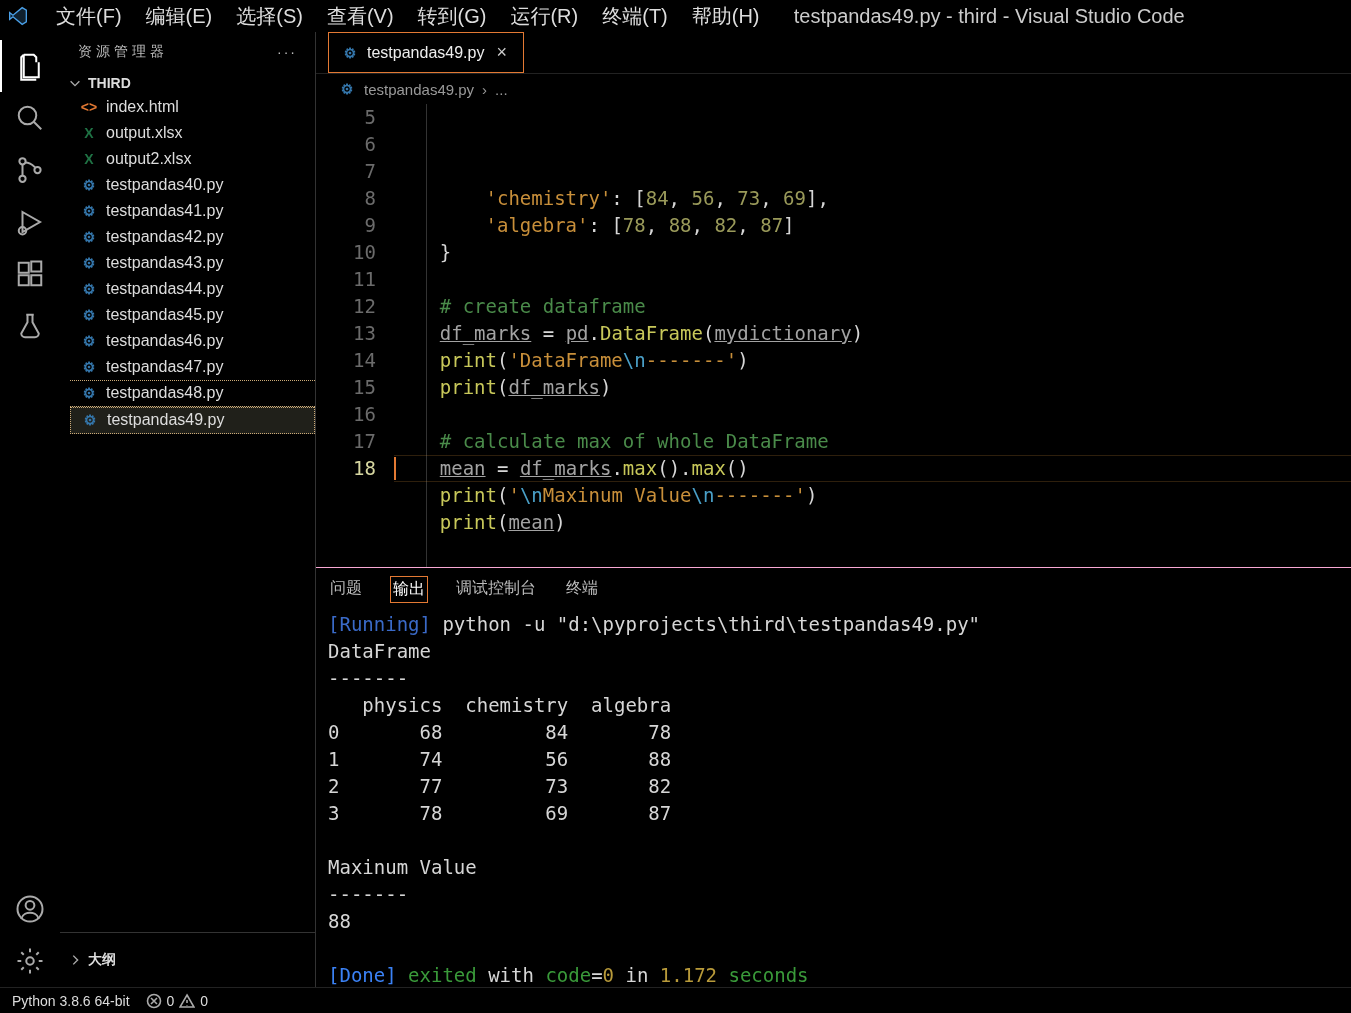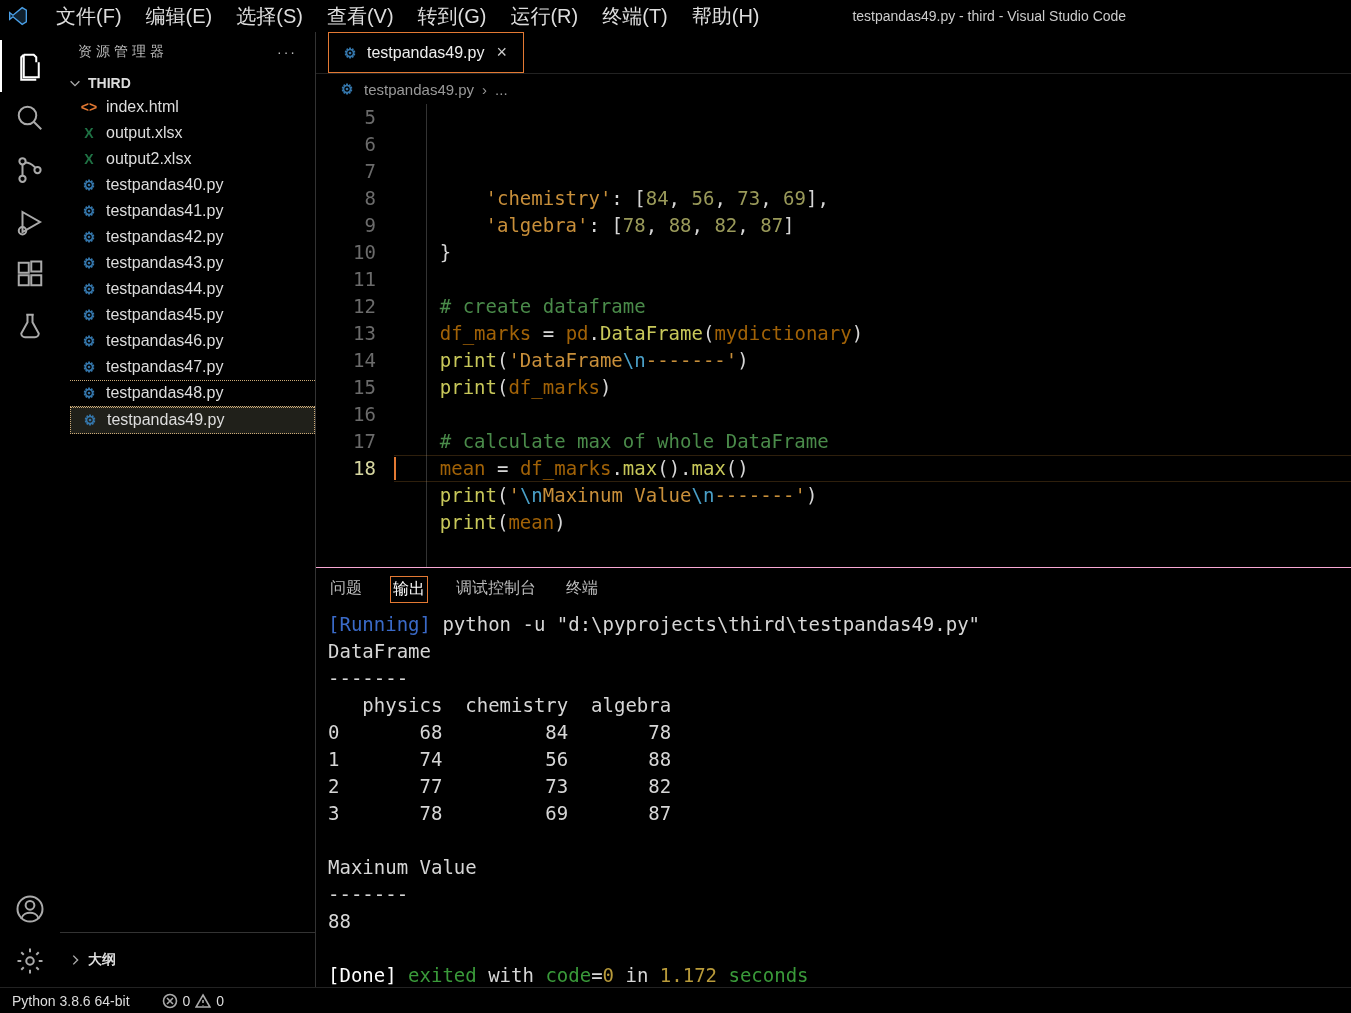--- a/index.html
+++ b/index.html
@@ -10,21 +10,21 @@
   font-size:14px; overflow:hidden;
   display:flex; flex-direction:column;
 }
 .menubar {
   height:32px; background:#000;
   display:flex; align-items:center; gap:4px;
   padding:0 8px; flex-shrink:0;
 }
 .vscode-logo { width:20px; height:20px; margin-right:12px; }
 .menu-item { padding:2px 12px; color:#ddd; font-size:20px; cursor:pointer; }
-.window-title { flex:1; text-align:center; color:#ccc; font-size:14px; padding-right:140px;}
+.window-title { flex:1; text-align:center; color:#ccc; font-size:20px; padding-right:140px;}
 .main { flex:1; display:flex; min-height:0; }
 .activitybar {
   width:60px; background:#000;
   display:flex; flex-direction:column; align-items:center;
   padding-top:8px; flex-shrink:0;
 }
 .ab-item { width:60px; height:52px; display:flex; align-items:center; justify-content:center; cursor:pointer; position:relative; }
 .ab-item.active::before { content:""; position:absolute; left:0; top:0; bottom:0; width:2px; background:#fff; }
 .ab-item svg { width:30px; height:30px; }
 .ab-spacer { flex:1; }
@@ -91,40 +91,40 @@
   position:absolute; left:-12px; right:0;
   border:1px solid #e89a3a33; border-left:none; border-right:none;
   height:27px; pointer-events:none;
 }
 .cursor-caret { position:absolute; width:2px; height:23px; background:#e37933; }
 .tok-str { color:#c88f3a; }
 .tok-num { color:#9a9a5a; }
 .tok-op  { color:#d6d6d6; }
 .tok-com { color:#4a8b4a; }
 .tok-fn  { color:#c8c85a; }
-.tok-id  { color:#a16207; }
+.tok-id  { color:#a3a3a3;text-decoration:underline; }
 .tok-esc { color:#4aa0c8; }
 .panel {
   height:420px; border-top:1px solid #f9a8d4; display:flex; flex-direction:column;
   font-family:Consolas,monospace;
 }
 .panel-tabs { display:flex; gap:26px; padding:8px 12px 4px 12px; font-size:16px; font-family:"Segoe UI",Arial,sans-serif;}
 .ptab { color:#bbb; cursor:pointer; padding:2px 2px;}
 .ptab.active { color:#fff; border:1px solid #e37933; }
 .panel-out {
   flex:1; padding:4px 12px; font-size:19px; line-height:27px; white-space:pre;
   color:#d6d6d6; overflow:auto;
 }
 .o-run { color:#3a6ac8; }
-.o-done { color:#ffffff; }
+.o-done { color:#3b82f6; }
 .o-ok  { color:#3a9a3a; }
 .o-num { color:#b89a3a; }
 .statusbar {
   height:26px; background:#000; border-top:1px solid #222;
-  display:flex; align-items:center; gap:32px; padding:0 12px;
+  display:flex; align-items:center; gap:16px; padding:0 12px;
   font-size:14px; color:#ddd;
 }
 .status-item { display:flex; align-items:center; gap:5px; cursor:pointer;}
 svg { fill:none; stroke:#aaa; stroke-width:1.6; }
 .ab-item.active svg { stroke:#fff; }
 </style>
 </head>
 <body>
 
 <div class="menubar">

